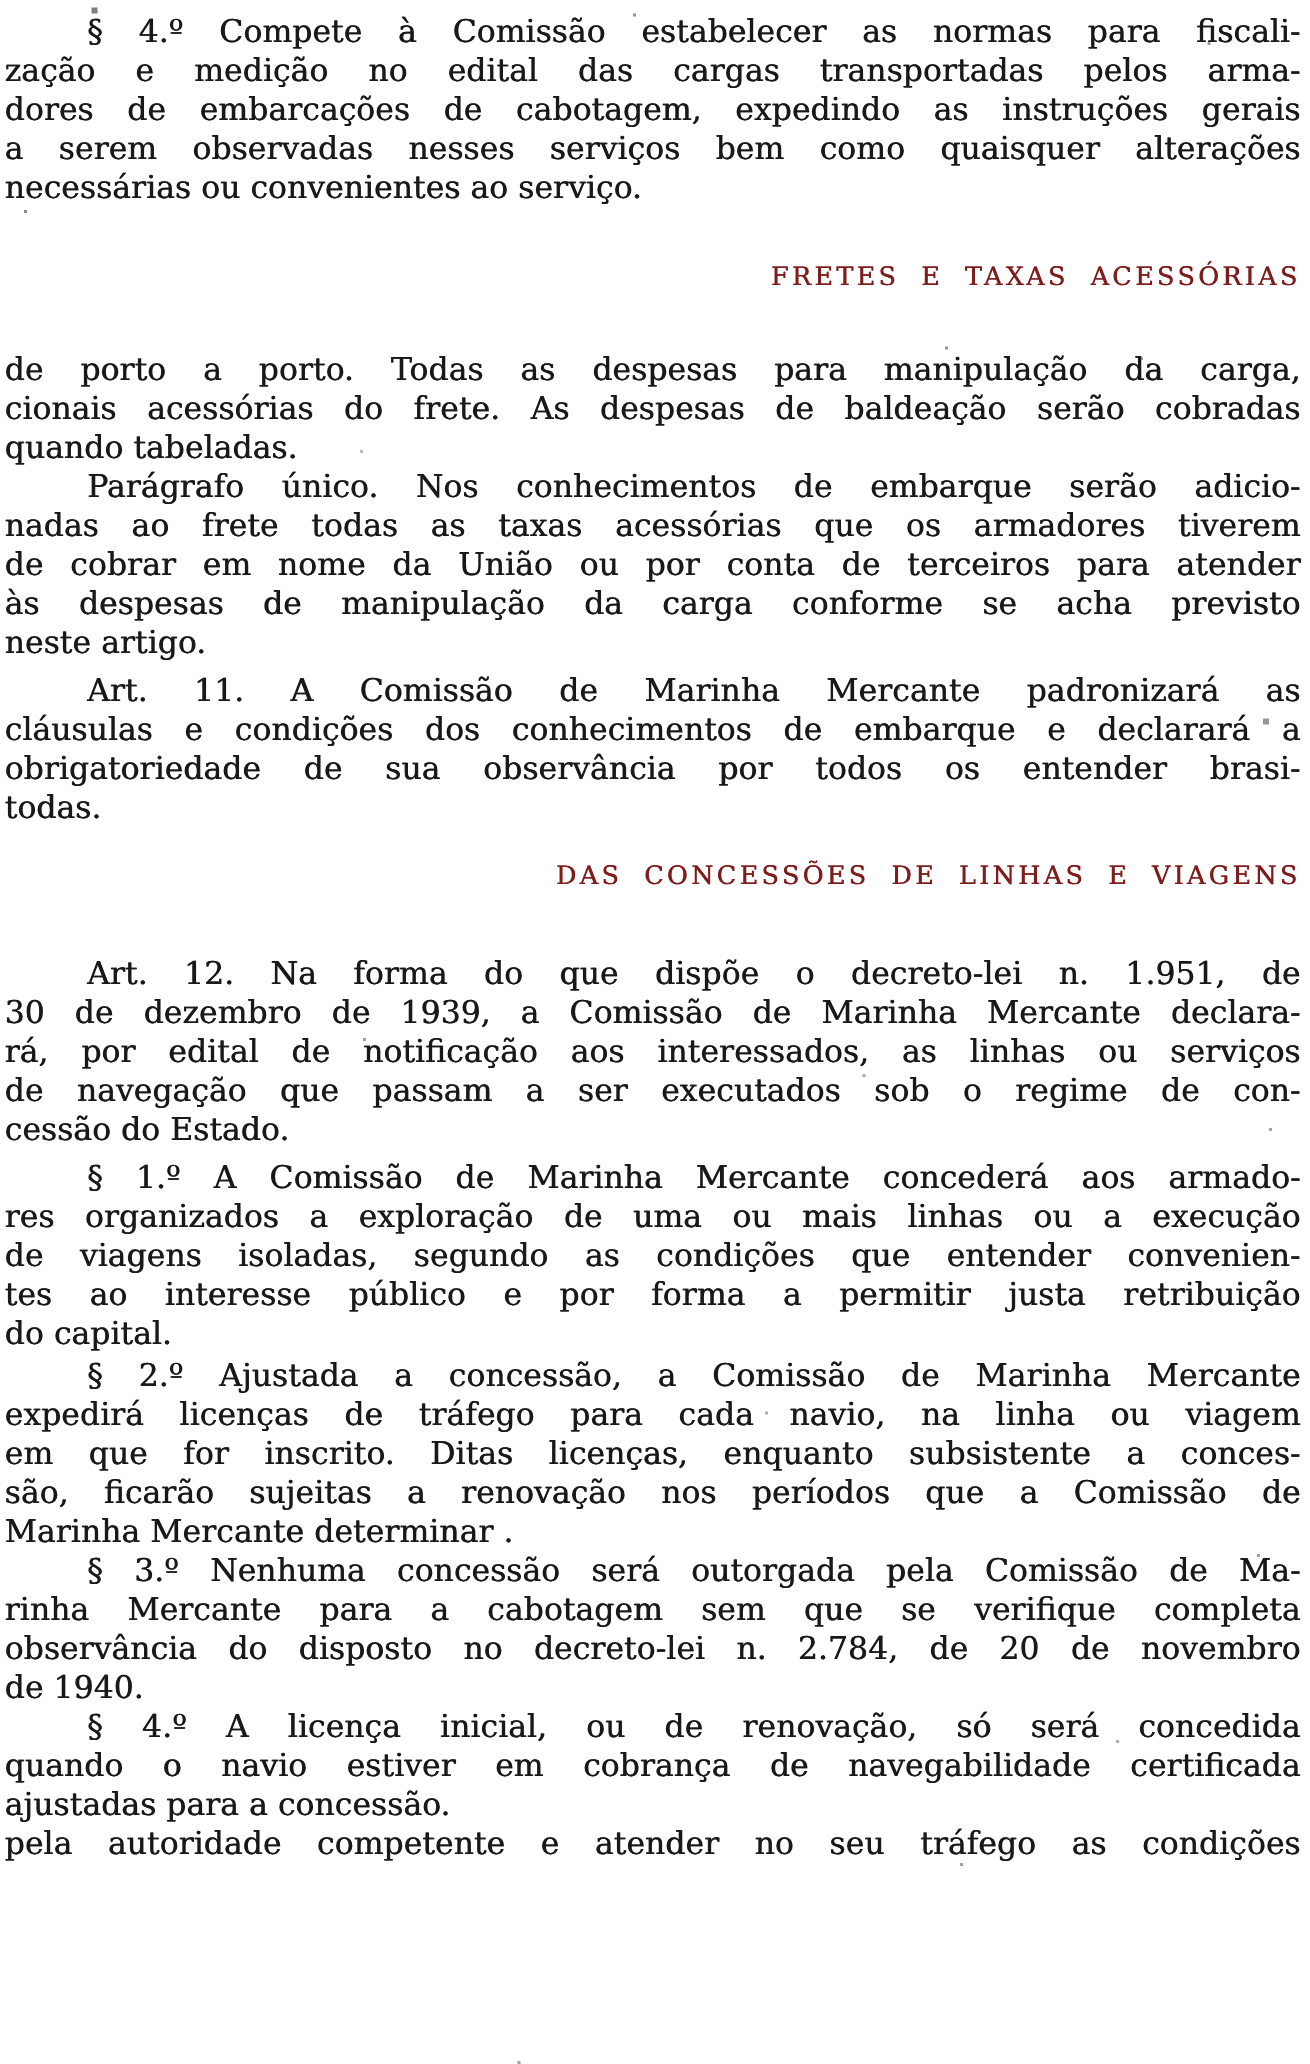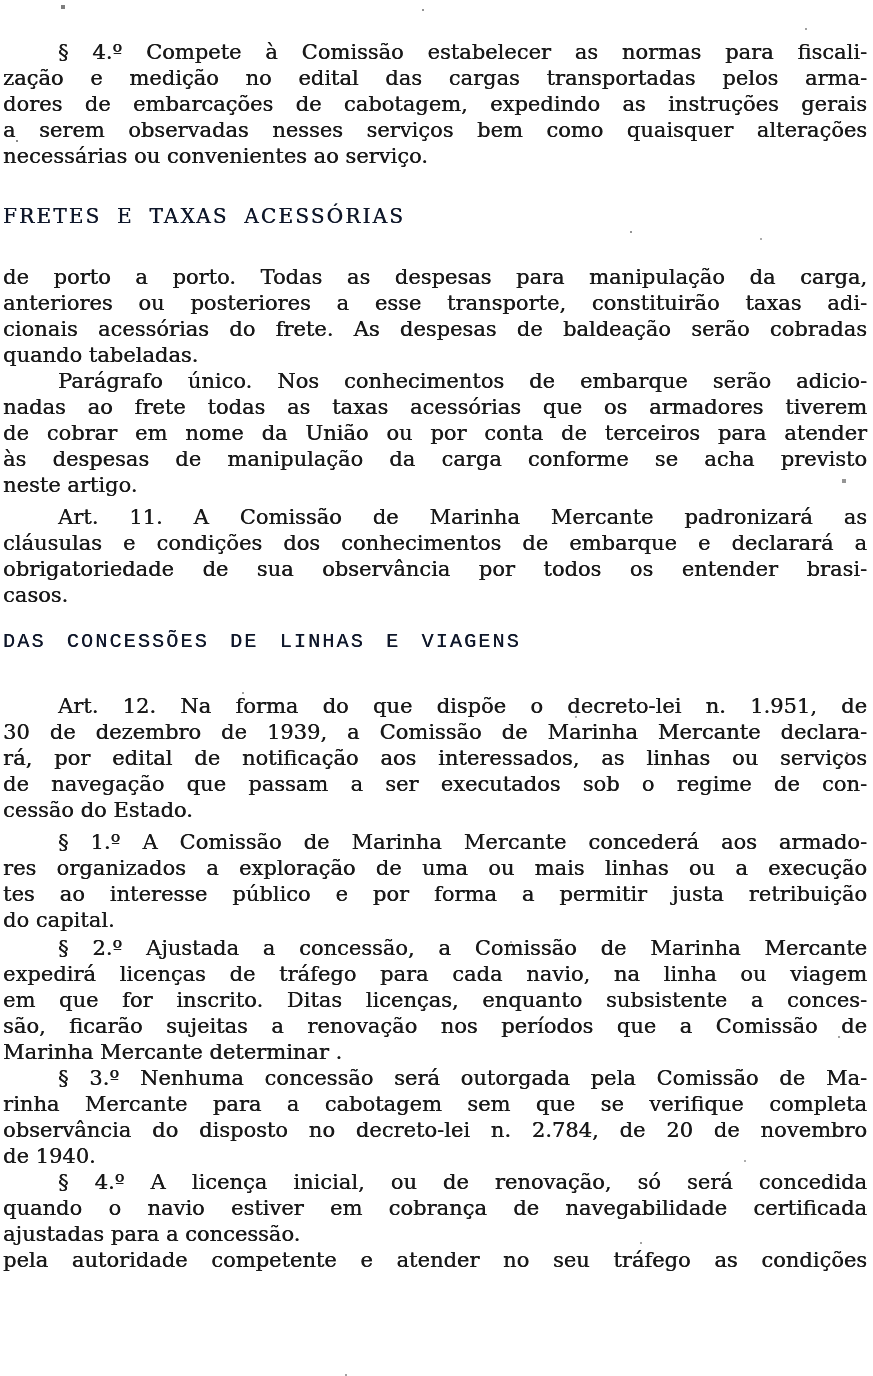--- a/index.html
+++ b/index.html
@@ -16,40 +16,39 @@
   .page {
     position: absolute;
     inset: 0;
     padding: 8px 6px 0 3px;
     box-sizing: border-box;
     font-family: "DejaVu Serif", "Liberation Serif", serif;
     font-size: 21px;
     line-height: 26px;
     color: #191919;
     text-shadow: 0.35px 0 0 currentColor; 
-    margin-top: 31px;
   }
   .block { margin: 0; }
   .ln {
     text-align: justify;
     text-align-last: justify;
     white-space: normal;
   }
   .ln.first { padding-left: 55px; }
   .ln.last  { text-align-last: left; }
   .heading {
-    text-align: left;
-    font-size: 20px;
+    text-align: right;
+    font-size: 17px;
     line-height: 19px;
     letter-spacing: 2.2px;
     word-spacing: 7px;
-    color: #0f172a;
+    color: #7f1d1d;
   }
   .heading-1 { margin: 38px 0 38px; }
-  .heading-2 { margin: 24px 0 42px; font-family: Liberation Mono, monospace; }
+  .heading-2 { margin: 24px 0 42px; }
   .gap-6 { margin-top: 6px; }
   .gap-2 { margin-top: 2px; }
   
   .speckles {
     position: absolute;
     top: 0; left: 0;
     width: 2px; height: 2px;
     background: transparent;
     box-shadow:
       62px 6px 0 1px rgba(20,20,20,.55),
@@ -83,53 +82,53 @@
     <div class="ln">dores de embarcações de cabotagem, expedindo as instruções gerais</div>
     <div class="ln">a serem observadas nesses serviços bem como quaisquer alterações</div>
     <div class="ln last">necessárias ou convenientes ao serviço.</div>
   </div>
 
 
   <div class="heading heading-1">FRETES E TAXAS ACESSÓRIAS</div>
 
   <div class="block">
     <div class="ln">de porto a porto. Todas as despesas para manipulação da carga,</div>
-    <div class="ln">anteriores ou posteriores a esse transporte, constituirão taxas adi-</div>
     <div class="ln">cionais acessórias do frete. As despesas de baldeação serão cobradas</div>
     <div class="ln last">quando tabeladas.</div>
   </div>
 
   <div class="block">
     <div class="ln first">Parágrafo único. Nos conhecimentos de embarque serão adicio-</div>
     <div class="ln">nadas ao frete todas as taxas acessórias que os armadores tiverem</div>
     <div class="ln">de cobrar em nome da União ou por conta de terceiros para atender</div>
     <div class="ln">às despesas de manipulação da carga conforme se acha previsto</div>
     <div class="ln last">neste artigo.</div>
   </div>
 
   <div class="block gap-6">
     <div class="ln first">Art. 11. A Comissão de Marinha Mercante padronizará as</div>
     <div class="ln">cláusulas e condições dos conhecimentos de embarque e declarará a</div>
     <div class="ln">obrigatoriedade de sua observância por todos os entender brasi-</div>
-    <div class="ln last">casos.</div>
+    <div class="ln last">todas.</div>
   </div>
 
   <div class="heading heading-2">DAS CONCESSÕES DE LINHAS E VIAGENS</div>
 
   <div class="block">
     <div class="ln first">Art. 12. Na forma do que dispõe o decreto-lei n. 1.951, de</div>
     <div class="ln">30 de dezembro de 1939, a Comissão de Marinha Mercante declara-</div>
     <div class="ln">rá, por edital de notificação aos interessados, as linhas ou serviços</div>
     <div class="ln">de navegação que passam a ser executados sob o regime de con-</div>
     <div class="ln last">cessão do Estado.</div>
   </div>
 
   <div class="block gap-6">
     <div class="ln first">§ 1.º A Comissão de Marinha Mercante concederá aos armado-</div>
     <div class="ln">res organizados a exploração de uma ou mais linhas ou a execução</div>
+    <div class="ln">de viagens isoladas, segundo as condições que entender convenien-</div>
     <div class="ln">tes ao interesse público e por forma a permitir justa retribuição</div>
     <div class="ln last">do capital.</div>
   </div>
 
   <div class="block gap-2">
     <div class="ln first">§ 2.º Ajustada a concessão, a Comissão de Marinha Mercante</div>
     <div class="ln">expedirá licenças de tráfego para cada navio, na linha ou viagem</div>
     <div class="ln">em que for inscrito. Ditas licenças, enquanto subsistente a conces-</div>
     <div class="ln">são, ficarão sujeitas a renovação nos períodos que a Comissão de</div>
     <div class="ln last">Marinha Mercante determinar .</div>

